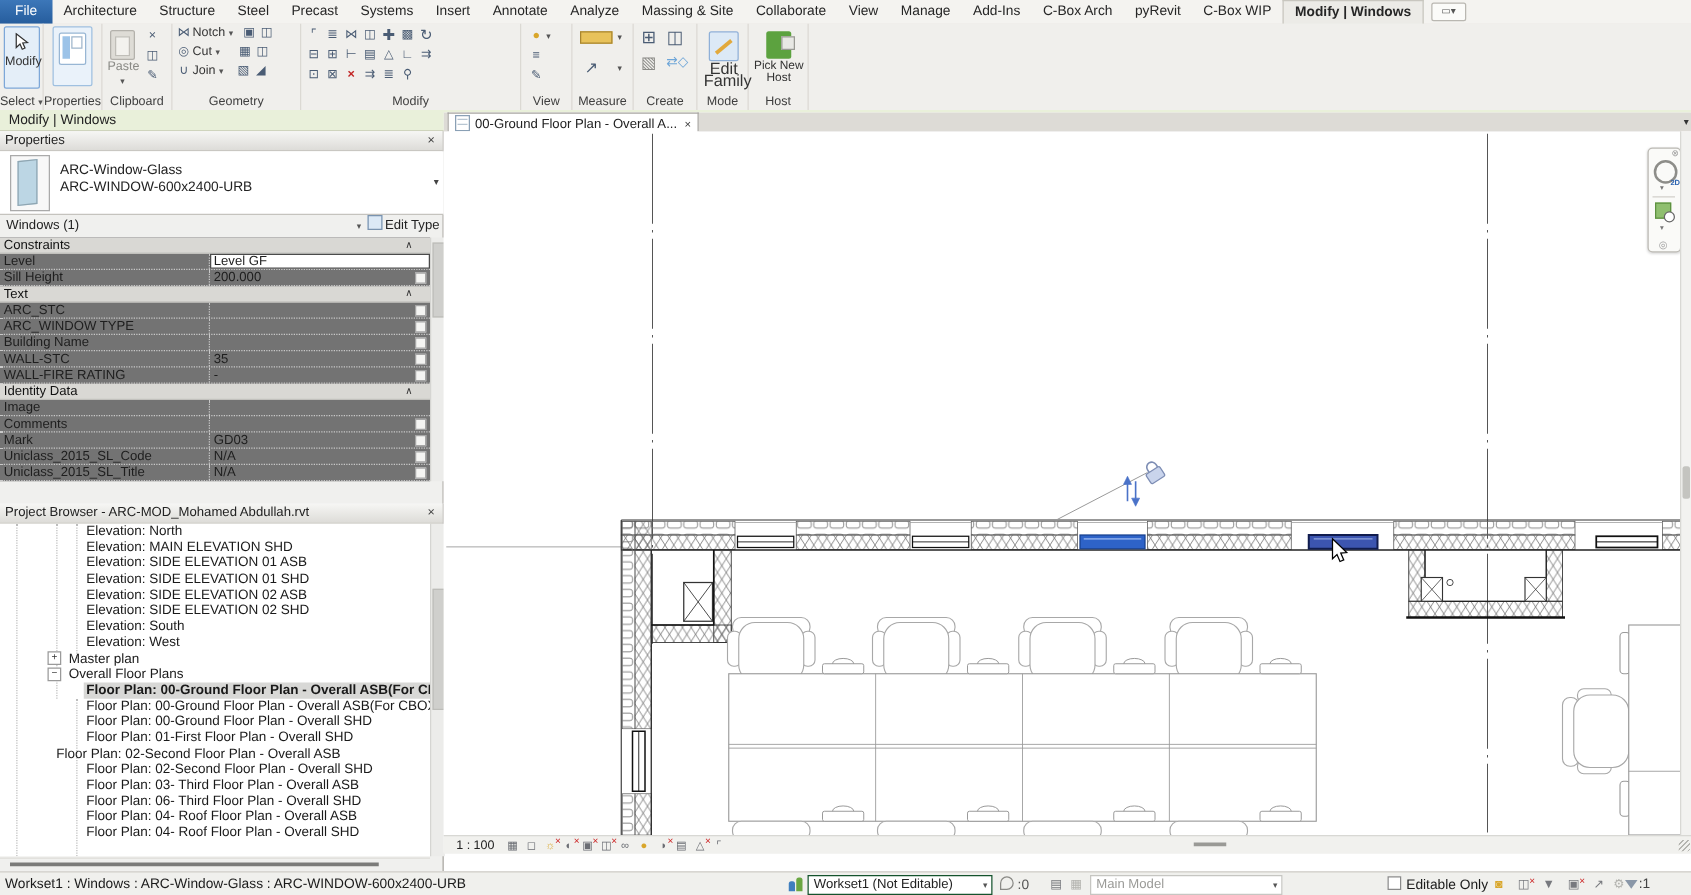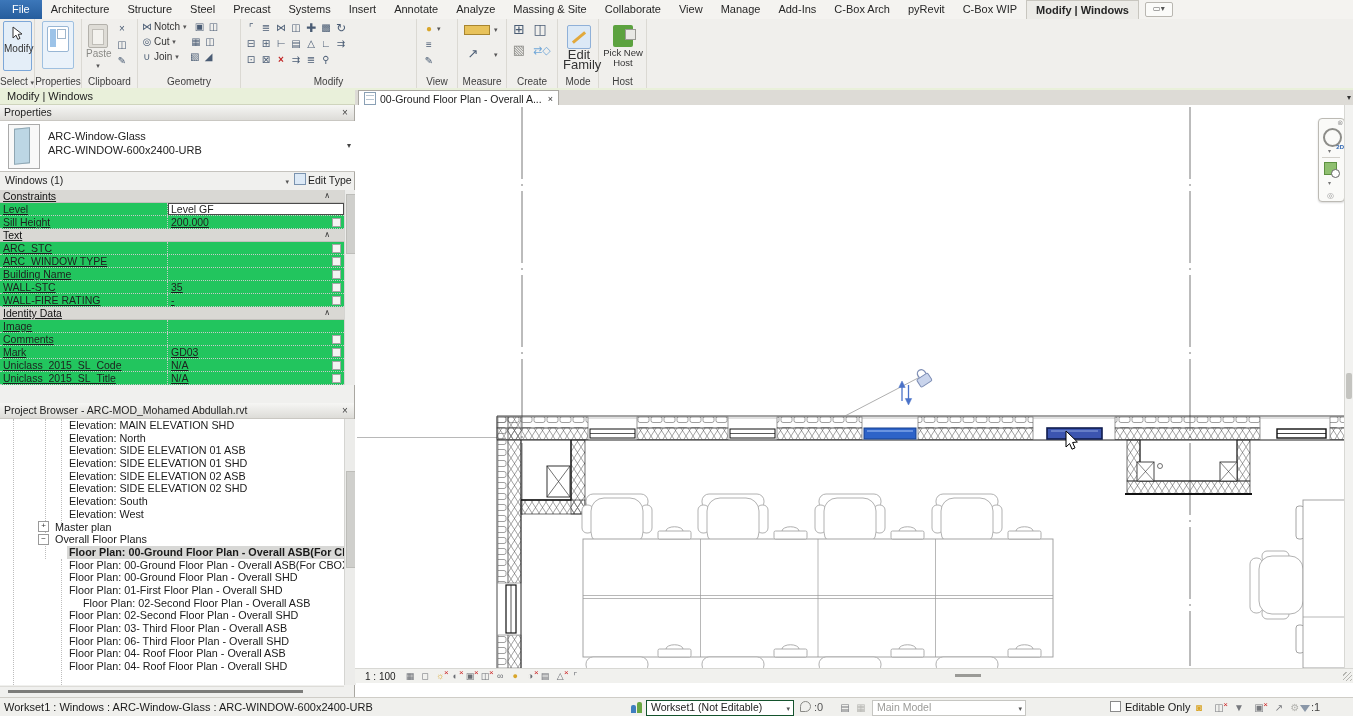--- a/index.html
+++ b/index.html
@@ -54,21 +54,21 @@
   #typesel .timg:before{content:"";position:absolute;left:5px;top:3px;width:14px;height:34px;background:#bcd6e4;
           transform:skewY(-6deg);border:1px solid #8fa6b2;}
   #typesel .tline1{position:absolute;left:48px;top:9px;font-size:11px;color:#222;}
   #typesel .tline2{position:absolute;left:48px;top:23px;font-size:11px;color:#222;}
   #typesel .tdrop{position:absolute;right:4px;top:20px;font-size:8px;color:#444;}
   #filterrow{position:absolute;left:0;top:67px;width:355px;height:17px;}
   #filterrow .fcombo{position:absolute;left:2px;top:1px;width:288px;height:15px;font-size:10.5px;line-height:15px;padding-left:3px;color:#222;}
   #filterrow .fcombo .drop{position:absolute;right:4px;top:1px;}
   #edittype{position:absolute;left:293px;top:0;width:60px;height:17px;font-size:10.5px;line-height:16px;color:#222;}
   #edittype .eticon{display:inline-block;width:10px;height:10px;border:1px solid #7a93af;background:#dce9f6;margin:0 2px 0 1px;vertical-align:-1px;}
-  #propgrid{position:absolute;left:0;top:85px;width:344px;height:195px;background:#22c55e;overflow:hidden;text-decoration:underline;}
+  #propgrid{position:absolute;left:0;top:85px;width:344px;height:195px;background:#737373;overflow:hidden;}
   .prow{position:relative;height:12px;border-bottom:1px dotted #c9c9c9;display:flex;font-size:10.5px;line-height:12px;}
   .prow .pl{width:164px;padding-left:3px;border-right:1px dotted #c9c9c9;color:#1e1e1e;overflow:hidden;white-space:nowrap;}
   .prow .pv{flex:1;padding-left:3px;color:#1e1e1e;overflow:hidden;white-space:nowrap;}
   .prow .pv.sel{outline:1px solid #4b4b4b;outline-offset:-1px;background:#fff;}
   .prow.phead{background:#d9d8d4;border-bottom:1px solid #c2c1bd;}
   .prow.phead .pl{border-right:none;font-weight:normal;color:#111;width:300px;}
   .prow .chev{position:absolute;right:14px;top:0;font-size:8px;color:#333;}
   .assoc{position:absolute;right:3px;top:2px;width:7px;height:7px;border:1px solid #a5a5a5;background:#f4f4f2;}
   #propscroll{position:absolute;left:344px;top:85px;width:11px;height:195px;background:#ececea;border-left:1px solid #d5d5d2;}
   #propscroll .thumb{position:absolute;left:1px;top:4px;width:8px;height:58px;background:#cfcfcc;border:1px solid #bdbdb9;}
@@ -361,25 +361,25 @@
 
   <div class="palette" id="browser">
     <div class="ptitle"><span>Project Browser - ARC-MOD_Mohamed Abdullah.rvt</span><span class="pclose">×</span></div>
     <div id="btree">
       <div class="guide" style="left:13px;top:0;height:266px"></div>
       <div class="guide" style="left:45px;top:0;height:140px"></div>
       <div class="guide" style="left:61px;top:0;height:108px"></div>
       <div class="guide" style="left:61px;top:140px;height:126px"></div>
     <div class="bitem" style="padding-left: 54px;">
           <span class="expsp"></span>
+          <span class="blabel">Elevation: North</span>
+        </div>
+        <div class="bitem" style="padding-left: 54px;">
+          <span class="expsp"></span>
           <span class="blabel">Elevation: MAIN ELEVATION SHD</span>
-        </div>
-        <div class="bitem" style="padding-left: 54px;">
-          <span class="expsp"></span>
-          <span class="blabel">Elevation: North</span>
         </div>
         <div class="bitem" style="padding-left: 54px;">
           <span class="expsp"></span>
           <span class="blabel">Elevation: SIDE ELEVATION 01 ASB</span>
         </div>
         <div class="bitem" style="padding-left: 54px;">
           <span class="expsp"></span>
           <span class="blabel">Elevation: SIDE ELEVATION 01 SHD</span>
         </div>
         <div class="bitem" style="padding-left: 54px;">
@@ -415,21 +415,21 @@
           <span class="blabel">Floor Plan: 00-Ground Floor Plan - Overall ASB(For CBOX Arch) Copy 1</span>
         </div>
         <div class="bitem" style="padding-left: 54px;">
           <span class="expsp"></span>
           <span class="blabel">Floor Plan: 00-Ground Floor Plan - Overall SHD</span>
         </div>
         <div class="bitem" style="padding-left: 54px;">
           <span class="expsp"></span>
           <span class="blabel">Floor Plan: 01-First Floor Plan - Overall SHD</span>
         </div>
-        <div class="bitem" style="padding-left: 68px;">
+        <div class="bitem" style="padding-left: 30px;">
           <span class="expsp"></span>
           <span class="blabel">Floor Plan: 02-Second Floor Plan - Overall ASB</span>
         </div>
         <div class="bitem" style="padding-left: 54px;">
           <span class="expsp"></span>
           <span class="blabel">Floor Plan: 02-Second Floor Plan - Overall SHD</span>
         </div>
         <div class="bitem" style="padding-left: 54px;">
           <span class="expsp"></span>
           <span class="blabel">Floor Plan: 03- Third Floor Plan - Overall ASB</span>

